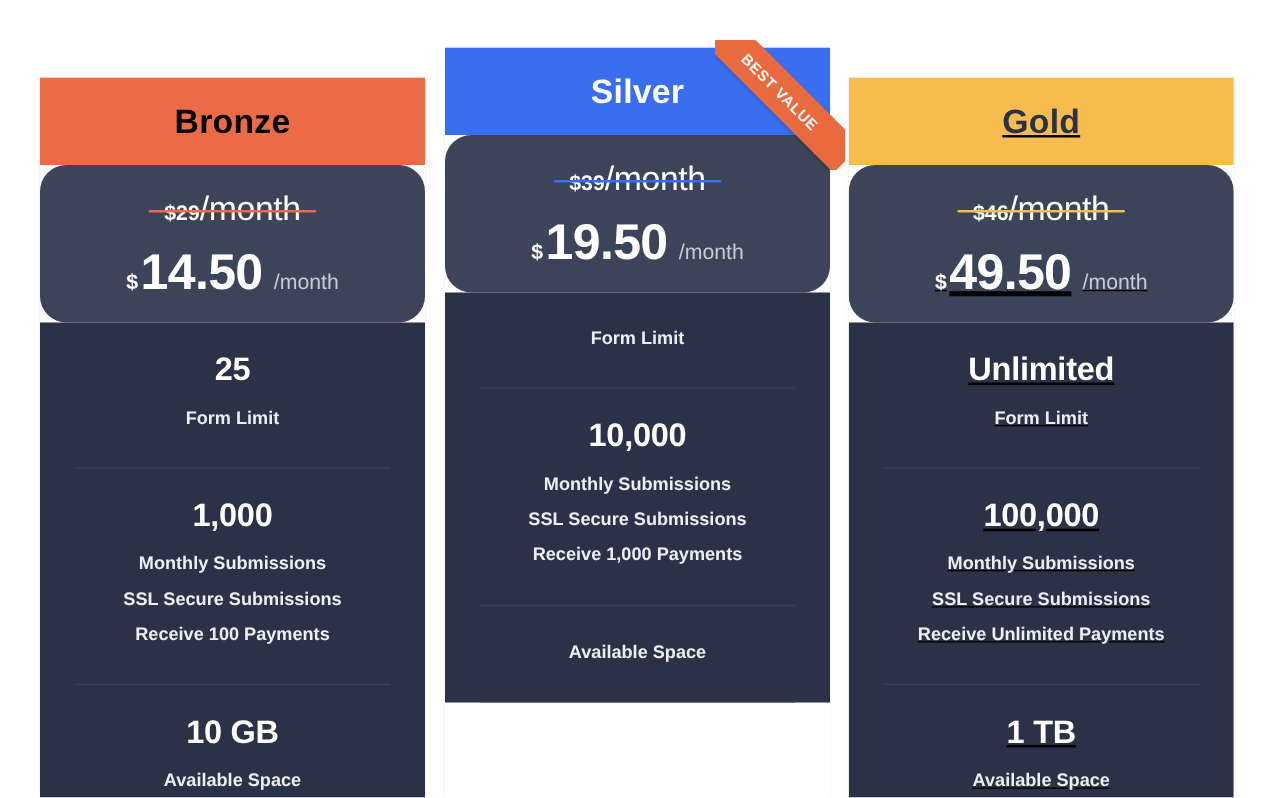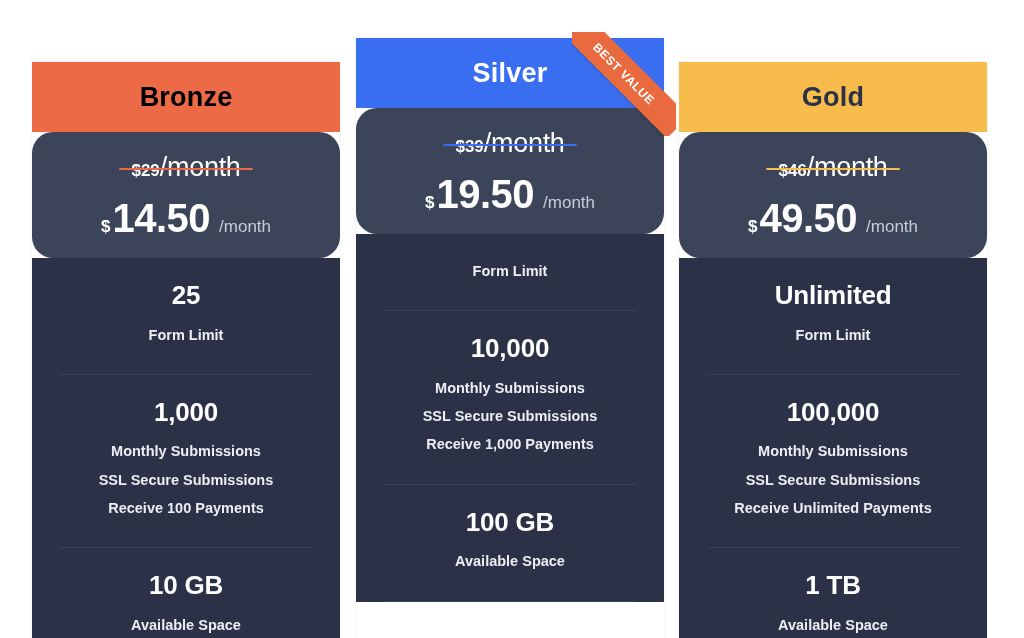--- a/index.html
+++ b/index.html
@@ -33,21 +33,21 @@
     overflow: hidden;
     box-shadow: 0 0 0 1px rgba(0,0,0,0.03);
   }
 
   .plan-bronze { left: 32px;  top: 62px; }
   .plan-silver { left: 356px; top: 38px; }
   .plan-gold   { left: 679px; top: 62px; }
 
   .plan-bronze .card-clip { height: 576px; }
   .plan-silver .card-clip { height: 600px; }
-  .plan-gold   .card-clip { height: 576px; }
+  .plan-gold   .card-clip { height: 576px; text-decoration: underline; }
 
   
   .plan-header {
     height: 70px;
     display: flex;
     align-items: center;
     justify-content: center;
     font-size: 27px;
     font-weight: bold;
     letter-spacing: 0.2px;
@@ -251,21 +251,20 @@
         <div class="feature-block">
           <div class="feature-line">Form Limit</div>
         </div>
         <div class="feature-block">
           <div class="feature-value">10,000</div>
           <div class="feature-line">Monthly Submissions</div>
           <div class="feature-line">SSL Secure Submissions</div>
           <div class="feature-line">Receive 1,000 Payments</div>
         </div>
         <div class="feature-block">
-          <div class="feature-value">100 GB</div>
           <div class="feature-line">Available Space</div>
         </div>
       </div>
 
     </div>
 
     <div class="ribbon">
       <div class="ribbon-band">BEST VALUE</div>
     </div>
     <div class="ribbon-tail"></div>

